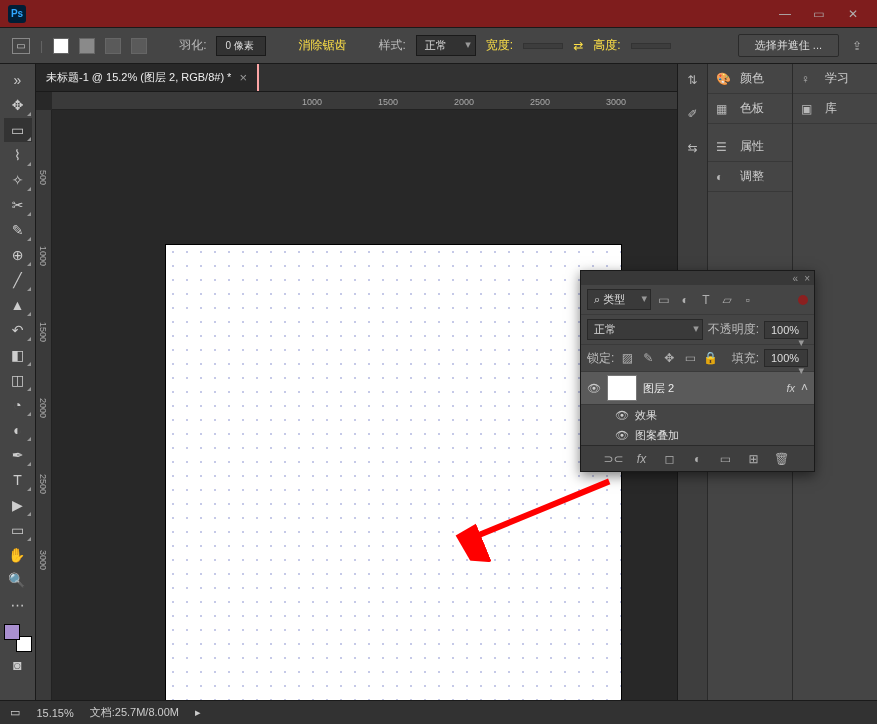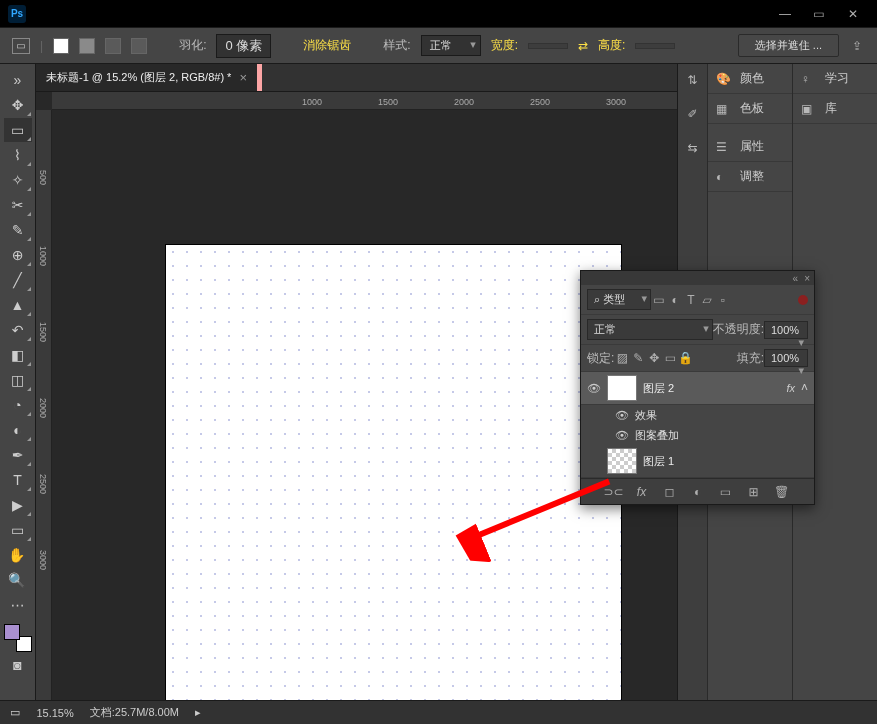--- a/index.html
+++ b/index.html
@@ -1,62 +1,62 @@
 <!DOCTYPE html>
 <html><head>
 <meta charset="utf-8">
 <style>
 *{box-sizing:border-box;margin:0;padding:0;user-select:none}
 body{width:877px;height:724px;background:#323232;font-family:"Microsoft YaHei",sans-serif;font-size:12px;color:#ccc;overflow:hidden;position:relative}
-.titlebar{height:28px;background:#000000;display:flex;align-items:center;padding:0 8px;border-bottom:1px solid #1a1a1a}
+.titlebar{height:28px;background:#7f1d1d;display:flex;align-items:center;padding:0 8px;border-bottom:1px solid #1a1a1a}
 .ps-logo{width:18px;height:18px;background:#001e36;border-radius:3px;display:flex;align-items:center;justify-content:center;color:#31a8ff;font-weight:bold;font-size:10px;margin-right:12px}
 .menubar{display:flex;gap:2px}
 .menu-item{padding:4px 8px;color:#ddd;cursor:default}
 .win-controls{margin-left:auto;display:flex;gap:2px}
 .win-btn{width:32px;height:20px;display:flex;align-items:center;justify-content:center;color:#b0b0b0}
 .opts-bar{height:36px;background:#454545;display:flex;align-items:center;padding:0 12px;gap:10px;border-bottom:1px solid #1a1a1a}
 .opt-icon{width:18px;height:16px;border:1px solid #888;display:inline-flex;align-items:center;justify-content:center;font-size:10px}
 .swatch-box{width:16px;height:16px;border:1px solid #666}
 .opt-label{color:#bbb;font-size:12px}
 .opt-label.dis{color:#fde047}
-.input-box{background:#323232;border:1px solid #1a1a1a;padding:2px 8px;color:#ddd;font-size:13px;min-width:50px}
+.input-box{background:#323232;border:1px solid #1a1a1a;padding:2px 8px;color:#ddd;font-size:10px;min-width:50px}
 .select-box{background:#323232;border:1px solid #1a1a1a;padding:2px 18px 2px 8px;color:#ddd;font-size:11px;position:relative;min-width:60px}
 .select-box::after{content:"▾";position:absolute;right:4px;color:#999}
 .pill-btn{background:#474747;border:1px solid #2a2a2a;padding:3px 16px;color:#ddd;font-size:11px;border-radius:2px}
 .work{display:flex;height:calc(100% - 64px - 24px)}
 .toolbar{width:36px;background:#454545;border-right:1px solid #1a1a1a;display:flex;flex-direction:column;align-items:center;padding-top:4px;gap:1px}
 .tool{width:28px;height:24px;display:flex;align-items:center;justify-content:center;color:#ccc;position:relative;font-size:14px}
 .tool.active{background:#333}
 .tool.cornermark::after{content:"";position:absolute;right:1px;bottom:1px;border:2px solid transparent;border-right-color:#999;border-bottom-color:#999}
 .fgbg{position:relative;width:28px;height:28px;margin-top:6px}
 .fgbg .bg{position:absolute;right:0;bottom:0;width:16px;height:16px;background:#fff;border:1px solid #000}
 .fgbg .fg{position:absolute;left:0;top:0;width:16px;height:16px;background:#a98fd0;border:1px solid #000}
 .canvas-area{flex:1;background:#282828;position:relative;overflow:hidden}
 .tabbar{height:28px;background:#323232;display:flex;align-items:stretch;border-bottom:1px solid #1a1a1a}
-.doc-tab{background:#282828;padding:0 10px;display:flex;align-items:center;gap:8px;font-size:11px;color:#eee;border-right:5px solid #fca5a5}
+.doc-tab{background:#282828;padding:0 10px;display:flex;align-items:center;gap:8px;font-size:11px;color:#eee;border-right:2px solid #fca5a5}
 .tab-close{color:#999;font-size:13px}
 .ruler-h{position:absolute;top:28px;left:16px;right:0;height:18px;background:#3a3a3a;border-bottom:1px solid #222;display:flex;align-items:flex-end;overflow:hidden}
 .ruler-h span{position:absolute;font-size:9px;color:#aaa;bottom:2px}
 .ruler-v{position:absolute;top:46px;left:0;width:16px;bottom:0;background:#3a3a3a;border-right:1px solid #222}
 .ruler-v span{position:absolute;font-size:9px;color:#aaa;left:2px;writing-mode:vertical-rl}
 .canvas{position:absolute;left:130px;top:181px;width:455px;height:455px;background:#fff;box-shadow:0 0 0 1px #000}
 .canvas::before{content:"";position:absolute;inset:0;background-image:radial-gradient(circle,#c5c9e8 1px,transparent 1px);background-size:14px 14px}
 .right-dock{width:200px;background:#454545;display:flex;border-left:1px solid #1a1a1a}
 .dock-strip{width:30px;background:#3e3e3e;display:flex;flex-direction:column;align-items:center;padding-top:8px;gap:18px;border-right:1px solid #2a2a2a}
 .dock-strip .sicon{width:20px;height:16px;color:#bbb;display:flex;align-items:center;justify-content:center}
 .panel-col{flex:1;display:flex;flex-direction:column}
 .panel-row{display:flex;align-items:center;height:30px;padding:0 8px;gap:8px;border-bottom:1px solid #383838}
 .panel-row .picon{width:16px;height:14px;color:#b8b8b8;font-size:12px}
 .float-panel{position:absolute;left:580px;top:270px;width:235px;background:#454545;border:1px solid #1a1a1a;box-shadow:0 4px 12px rgba(0,0,0,.5)}
 .float-head{height:14px;background:#383838;display:flex;justify-content:flex-end;align-items:center;padding:0 4px;gap:6px;font-size:10px;color:#999}
 .float-tabs{height:26px;display:flex;align-items:center;background:#383838}
 .float-tabs .ftab{padding:0 12px;height:100%;display:flex;align-items:center;color:#888;font-size:12px}
 .float-tabs .ftab.active{background:#454545;color:#eee}
 .float-menu{margin-left:auto;padding:0 8px;color:#888}
-.frow{display:flex;align-items:center;padding:4px 6px;border-bottom:1px solid #3a3a3a}
+.frow{display:flex;align-items:center;padding:4px 6px;gap:5px;border-bottom:1px solid #3a3a3a}
 .fselect{background:#3a3a3a;border:1px solid #282828;padding:2px 16px 2px 6px;color:#ddd;font-size:11px;position:relative;flex:0 0 auto}
 .fselect::after{content:"▾";position:absolute;right:3px;color:#999}
 .ficon{width:16px;height:16px;display:flex;align-items:center;justify-content:center;color:#b0b0b0;font-size:12px}
 .layer-list{max-height:110px;overflow:hidden}
 .layer-row{display:flex;align-items:center;padding:3px 6px;gap:6px;border-bottom:1px solid #3a3a3a}
 .layer-row.sel{background:#5a5a5a}
 .eye{width:14px;color:#ccc;font-size:11px}
 .thumb{width:30px;height:26px;background:#fff;border:1px solid #777}
 .thumb.checker{background:repeating-conic-gradient(#ccc 0 25%,#fff 0 50%) 0 0/8px 8px}
 .layer-name{font-size:11px;color:#eee;flex:1}
@@ -238,25 +238,20 @@
       <span>˄</span>
     </div>
     <div class="sub">
         <span class="eye">👁</span>
         <span>效果</span>
       </div>
     <div class="sub">
         <span class="eye">👁</span>
         <span>图案叠加</span>
       </div>
-    <div class="layer-row">
-      <span class="eye"></span>
-      <span class="thumb checker"></span>
-      <span class="layer-name">图层 1</span>
-    </div>
   </div>
   <div class="panel-foot">
     <span class="ficon">⊃⊂</span>
     <span class="ficon">
         <i>fx</i>
       </span>
     <span class="ficon">◻</span>
     <span class="ficon">◐</span>
     <span class="ficon">▭</span>
     <span class="ficon">⊞</span>

